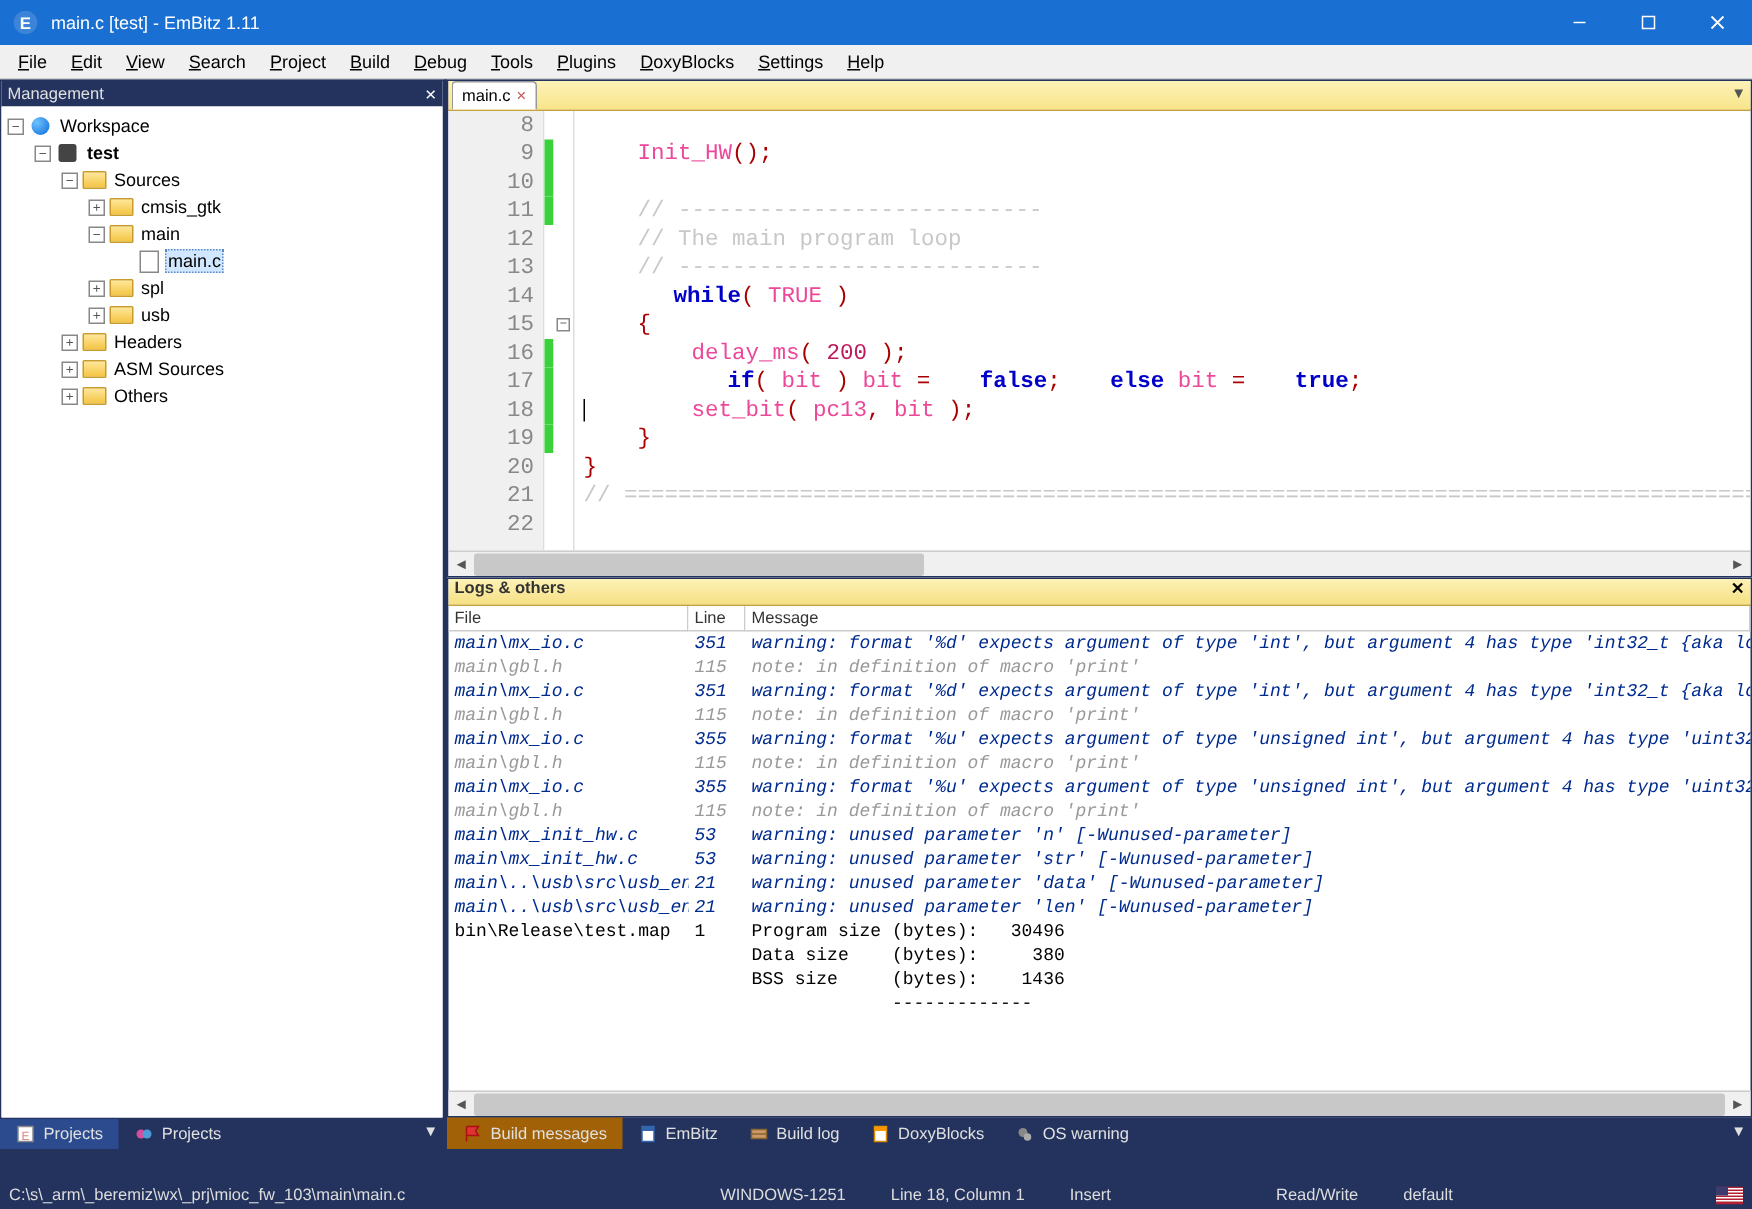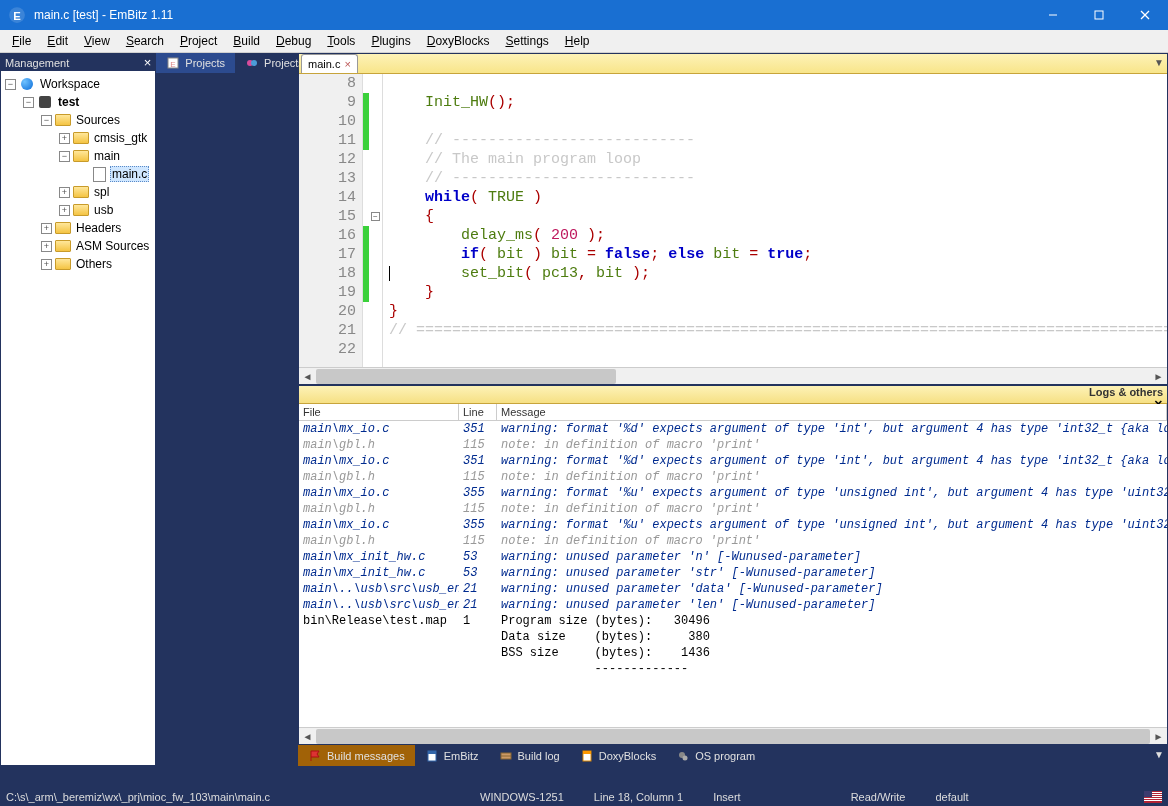--- a/index.html
+++ b/index.html
@@ -39,31 +39,31 @@
   .linenums div { height:19px; line-height:19px;}
   .change-col { width:6px; background:#fff;}
   .change-col div { height:19px;}
   .change-col .chg { background:#3bd13b;}
   .fold-col { width:14px; background:#fff; border-right:1px solid #ddd;}
   .fold-col div { height:19px; display:flex; align-items:center; justify-content:center;}
   .fold-col .fbox { width:9px; height:9px; border:1px solid #888; font-size:8px; line-height:7px; text-align:center; color:#555;}
   .code { flex:1; padding-left:6px; white-space:pre; overflow:hidden; position:relative;}
   .code .line { height:19px; line-height:19px;}
   .cursor { display:inline-block; width:1px; height:15px; background:#000; vertical-align:middle; margin-right:-1px;}
-  .kw { color:#0000c8; font-weight:bold;}
+  .kw { color:#0000c8; font-weight:bold;margin-left:24px;}
   .sym { color:#aa0000;}
   .num { color:#be185d;}
   .cmt { color:#c8c8c8;}
-  .txt { color:#4d7c0f;}
+  .txt { color:#ec4899;}
   .editor-scroll { height:17px; background:#f0f0f0; border-top:1px solid #ccc; display:flex; align-items:center; position:relative;}
   .editor-scroll .arrow { width:17px; height:15px; display:flex; align-items:center; justify-content:center; color:#555; font-size:10px;}
   .editor-scroll .track { flex:1; height:15px; position:relative;}
   .editor-scroll .thumb { position:absolute; left:0; top:0; height:15px; width:300px; background:#c8c8c8; border-radius:2px;}
   .logs-panel { display:flex; flex-direction:column; background:#fff; border-top:2px solid #23335e;}
-  .logs-header { height:18px; background:linear-gradient(#fdf2b7,#f6e084); border-bottom:1px solid #c7a43b; display:flex; align-items:flex-end; justify-content:space-between; padding:0 4px; font-size:11px; font-weight:bold; color:#333;flex-direction:column;}
+  .logs-header { height:18px; background:linear-gradient(#fdf2b7,#f6e084); border-bottom:1px solid #c7a43b; display:flex; align-items:flex-start; justify-content:space-between; padding:0 4px; font-size:11px; font-weight:bold; color:#333;}
   .logs-header .x { font-weight:bold; color:#000; cursor:default;}
   .log-grid { display:grid; grid-template-columns: 160px 38px 1fr; font-family: Consolas, "Courier New", monospace; font-size:12px; font-style:italic; overflow:hidden;}
   .log-grid .hdr { font-family: "Segoe UI", Tahoma, sans-serif; font-style:normal; font-size:11px; border-bottom:1px solid #ccc; border-right:1px solid #ccc; padding:2px 4px; background:#fff; position:sticky; top:0; color:#333;}
   .log-cell { padding:1px 4px; white-space:pre; overflow:hidden; color:#002b8f;}
   .log-cell.gray { color:#999;}
   .log-cell.norm { color:#000; font-style:normal;}
   .log-cell.line-col { text-align:left;}
   .logs-scroll { height:17px; background:#f0f0f0; border-top:1px solid #ccc; display:flex; align-items:center;}
   .logs-scroll .arrow { width:17px; height:15px; display:flex; align-items:center; justify-content:center; color:#555; font-size:10px;}
   .logs-scroll .track { flex:1; height:15px; position:relative;}
@@ -123,21 +123,21 @@
     <div class="menu-item"><span class="ul">D</span>ebug</div>
     <div class="menu-item"><span class="ul">T</span>ools</div>
     <div class="menu-item"><span class="ul">P</span>lugins</div>
     <div class="menu-item"><span class="ul">D</span>oxyBlocks</div>
     <div class="menu-item"><span class="ul">S</span>ettings</div>
     <div class="menu-item"><span class="ul">H</span>elp</div>
   </div>
 
 <div class="main-area">
 
-  <div style="display:flex; flex-direction:row; width:296px;">
+  <div style="display:flex; flex-direction:column; width:296px;">
     <div class="sidebar" style="flex:1;">
       <div class="panel-header">
         <span>Management</span>
         <span class="x">×</span>
       </div>
       <div class="tree" id="tree">
           <div class="tree-row">
             <span class="tree-indent" style="width: 0px;"></span>
             <span class="tree-exp">−</span>
             <span class="tree-ico globe-ico"></span>
@@ -410,21 +410,21 @@
           </span>
           <span>DoxyBlocks</span>
         </div>
         <div class="btab">
           <span class="ico">
             <svg width="12" height="12">
               <circle cx="5" cy="5" r="3" fill="#888"></circle>
               <circle cx="8" cy="8" r="2.5" fill="#aaa"></circle>
             </svg>
           </span>
-          <span>OS program</span>
+          <span>OS warning</span>
         </div>
         <span class="drop">▼</span>
     </div>
   </div>
 </div>
 
 <div class="status-bar">
   <span class="seg path">C:\s\_arm\_beremiz\wx\_prj\mioc_fw_103\main\main.c</span>
   <span class="spacer"></span>
   <span class="seg">WINDOWS-1251</span>

